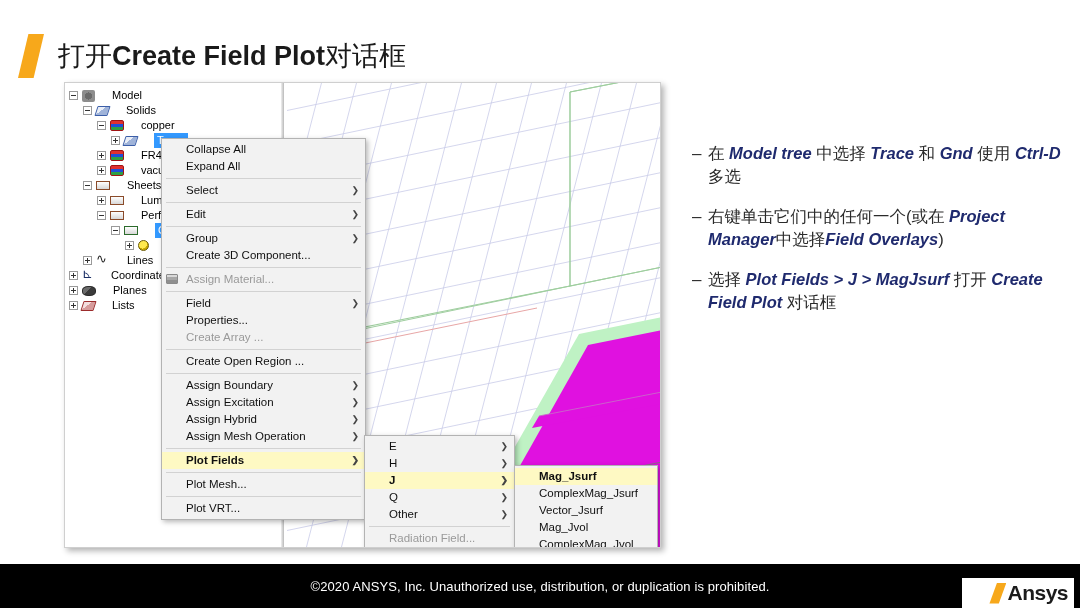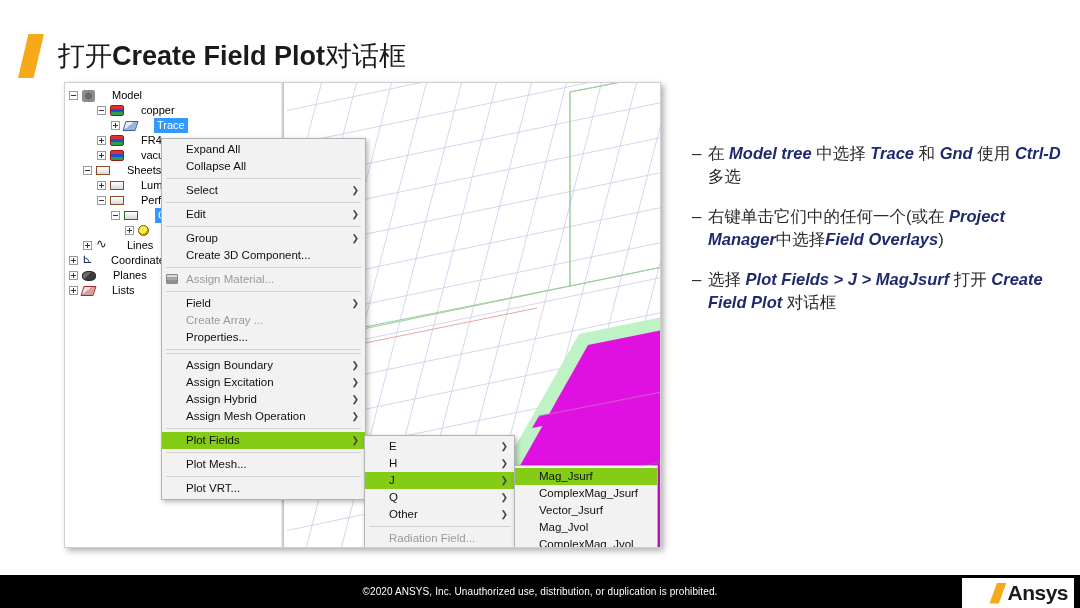--- a/index.html
+++ b/index.html
@@ -84,42 +84,42 @@
   .view3d svg{ position:absolute; left:0; top:0; }
 
   
   .menu{
     position:absolute; background:#F2F2F2; border:1px solid #b3b3b3;
     font-size:11.5px; color:#101010; padding:2px 0;
     box-shadow:2px 2px 5px rgba(0,0,0,0.28);
   }
   .mi{ position:relative; height:17px; line-height:17px; padding-left:24px; padding-right:18px; white-space:nowrap; }
   .mi.dis{ color:#9a9a9a; }
-  .mi.hl{ background:#84cc16; }
+  .mi.hl{ background:#fef9c3;font-weight:bold; }
   .mi .arr{ position:absolute; right:6px; top:0; font-size:9px; color:#444; }
   .msep{ height:1px; background:#d2d2d2; margin:3px 4px; }
   .mi .micon{ position:absolute; left:4px; top:3px; width:12px; height:10px;
       background:linear-gradient(#d9d9d9 0 30%,#a8a8a8 30% 62%,#8f8f8f 62% 100%);
       border:1px solid #8a8a8a; border-radius:1px; }
 
   
   .bullets{
     position:absolute; left:692px; top:142px; width:370px;
   }
   .bullet{ display:flex; margin-bottom:17px; }
   .dash{ width:16px; flex:0 0 auto; color:#2b2b2b; font-size:17px; line-height:23px; }
   .btext{ font-size:16.5px; line-height:23px; color:#2b2b2b; }
   .btext .en{ color:#1F2A6E; font-weight:700; font-style:italic; }
 
   
   .footer{
-    position:absolute; left:0; bottom:0; width:1080px; height:33px;
+    position:absolute; left:0; bottom:0; width:1080px; height:44px;
     background:#000000; color:#ffffff;
     display:flex; align-items:center; justify-content:center;
-    font-size:10px; letter-spacing:0.1px;
+    font-size:13px; letter-spacing:0.1px;
   }
   .brand{
     position:absolute; right:6px; bottom:0px; width:112px; height:30px;
     background:#ffffff; display:flex; align-items:center; justify-content:flex-end;
     padding-right:6px;
   }
   .brand .bslash{
     width:17px; height:21px; background:#F7A81B;
     clip-path: polygon(45% 0%, 100% 0%, 55% 100%, 0% 100%);
     margin-right:1px;
@@ -207,20 +207,25 @@
     </svg>
   </div>
 
   <div class="tree-pane">
     <div id="tree-host">
         <div class="tnode" style="padding-left: 0px;">
           <span class="pm"></span>
           <span class="ico model"></span>
           <span class="tlbl">Model</span>
         </div>
+        <div class="tnode" style="padding-left: 14px;">
+          <span class="pm"></span>
+          <span class="ico solids"></span>
+          <span class="tlbl">Solids</span>
+        </div>
         <div class="tnode" style="padding-left: 28px;">
           <span class="pm"></span>
           <span class="ico stack"></span>
           <span class="tlbl">copper</span>
         </div>
         <div class="tnode" style="padding-left: 42px;">
           <span class="pm plus"></span>
           <span class="ico solids"></span>
           <span class="tlbl sel">Trace</span>
         </div>
@@ -276,36 +281,37 @@
         </div>
         <div class="tnode" style="padding-left: 0px;">
           <span class="pm plus"></span>
           <span class="ico lists"></span>
           <span class="tlbl">Lists</span>
         </div>
       </div>
   </div>
 
   <div class="menu" id="ctx-menu" style="left:96px; top:55px; width:205px;">
+      <div class="mi"><span>Collapse All</span></div>
       <div class="mi"><span>Expand All</span></div>
-      <div class="mi"><span>Collapse All</span></div>
       <div class="msep"></div>
       <div class="mi"><span>Select</span><span class="arr">❯</span></div>
       <div class="msep"></div>
       <div class="mi"><span>Edit</span><span class="arr">❯</span></div>
       <div class="msep"></div>
       <div class="mi"><span>Group</span><span class="arr">❯</span></div>
       <div class="mi"><span>Create 3D Component...</span></div>
       <div class="msep"></div>
       <div class="mi dis"><span class="micon"></span><span>Assign Material...</span></div>
       <div class="msep"></div>
       <div class="mi"><span>Field</span><span class="arr">❯</span></div>
+      <div class="mi"><span>Properties...</span></div>
       <div class="mi dis"><span>Create Array ...</span></div>
-      <div class="mi"><span>Properties...</span></div>
-      <div class="msep"></div>
+      <div class="msep"></div>
+      <div class="mi"><span>Create Open Region ...</span></div>
       <div class="msep"></div>
       <div class="mi"><span>Assign Boundary</span><span class="arr">❯</span></div>
       <div class="mi"><span>Assign Excitation</span><span class="arr">❯</span></div>
       <div class="mi"><span>Assign Hybrid</span><span class="arr">❯</span></div>
       <div class="mi"><span>Assign Mesh Operation</span><span class="arr">❯</span></div>
       <div class="msep"></div>
       <div class="mi hl"><span>Plot Fields</span><span class="arr">❯</span></div>
       <div class="msep"></div>
       <div class="mi"><span>Plot Mesh...</span></div>
       <div class="msep"></div>

